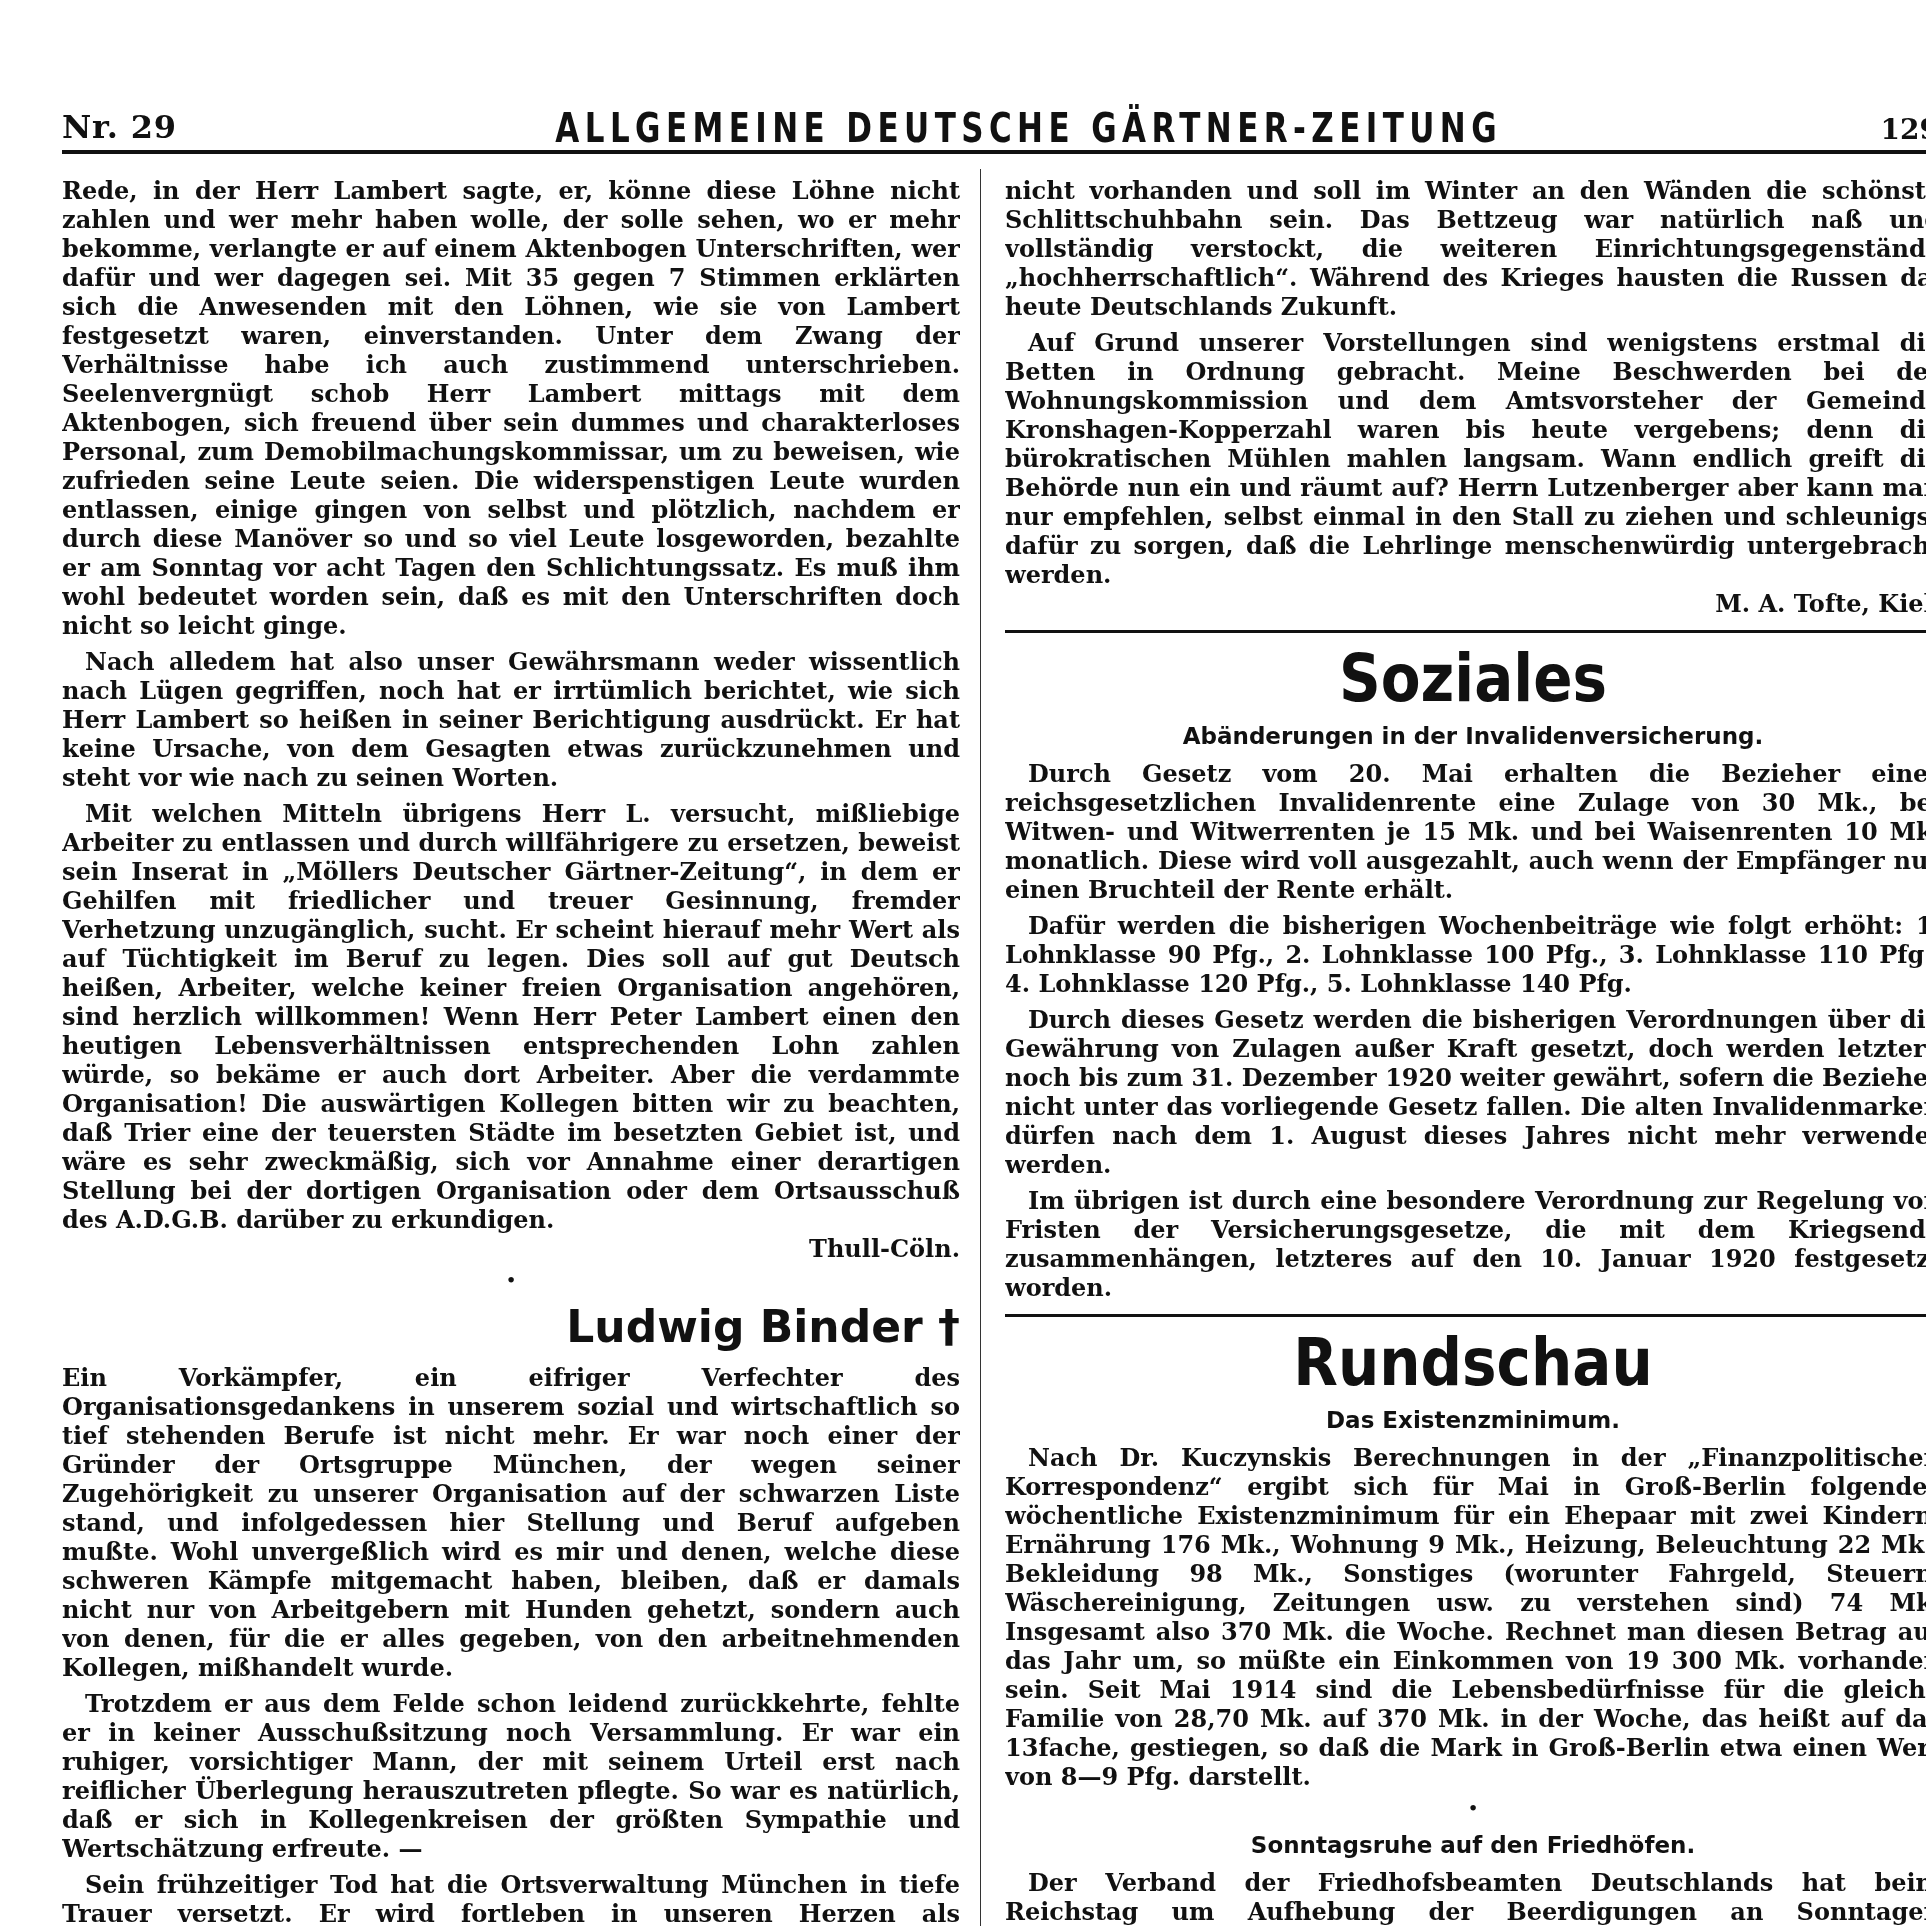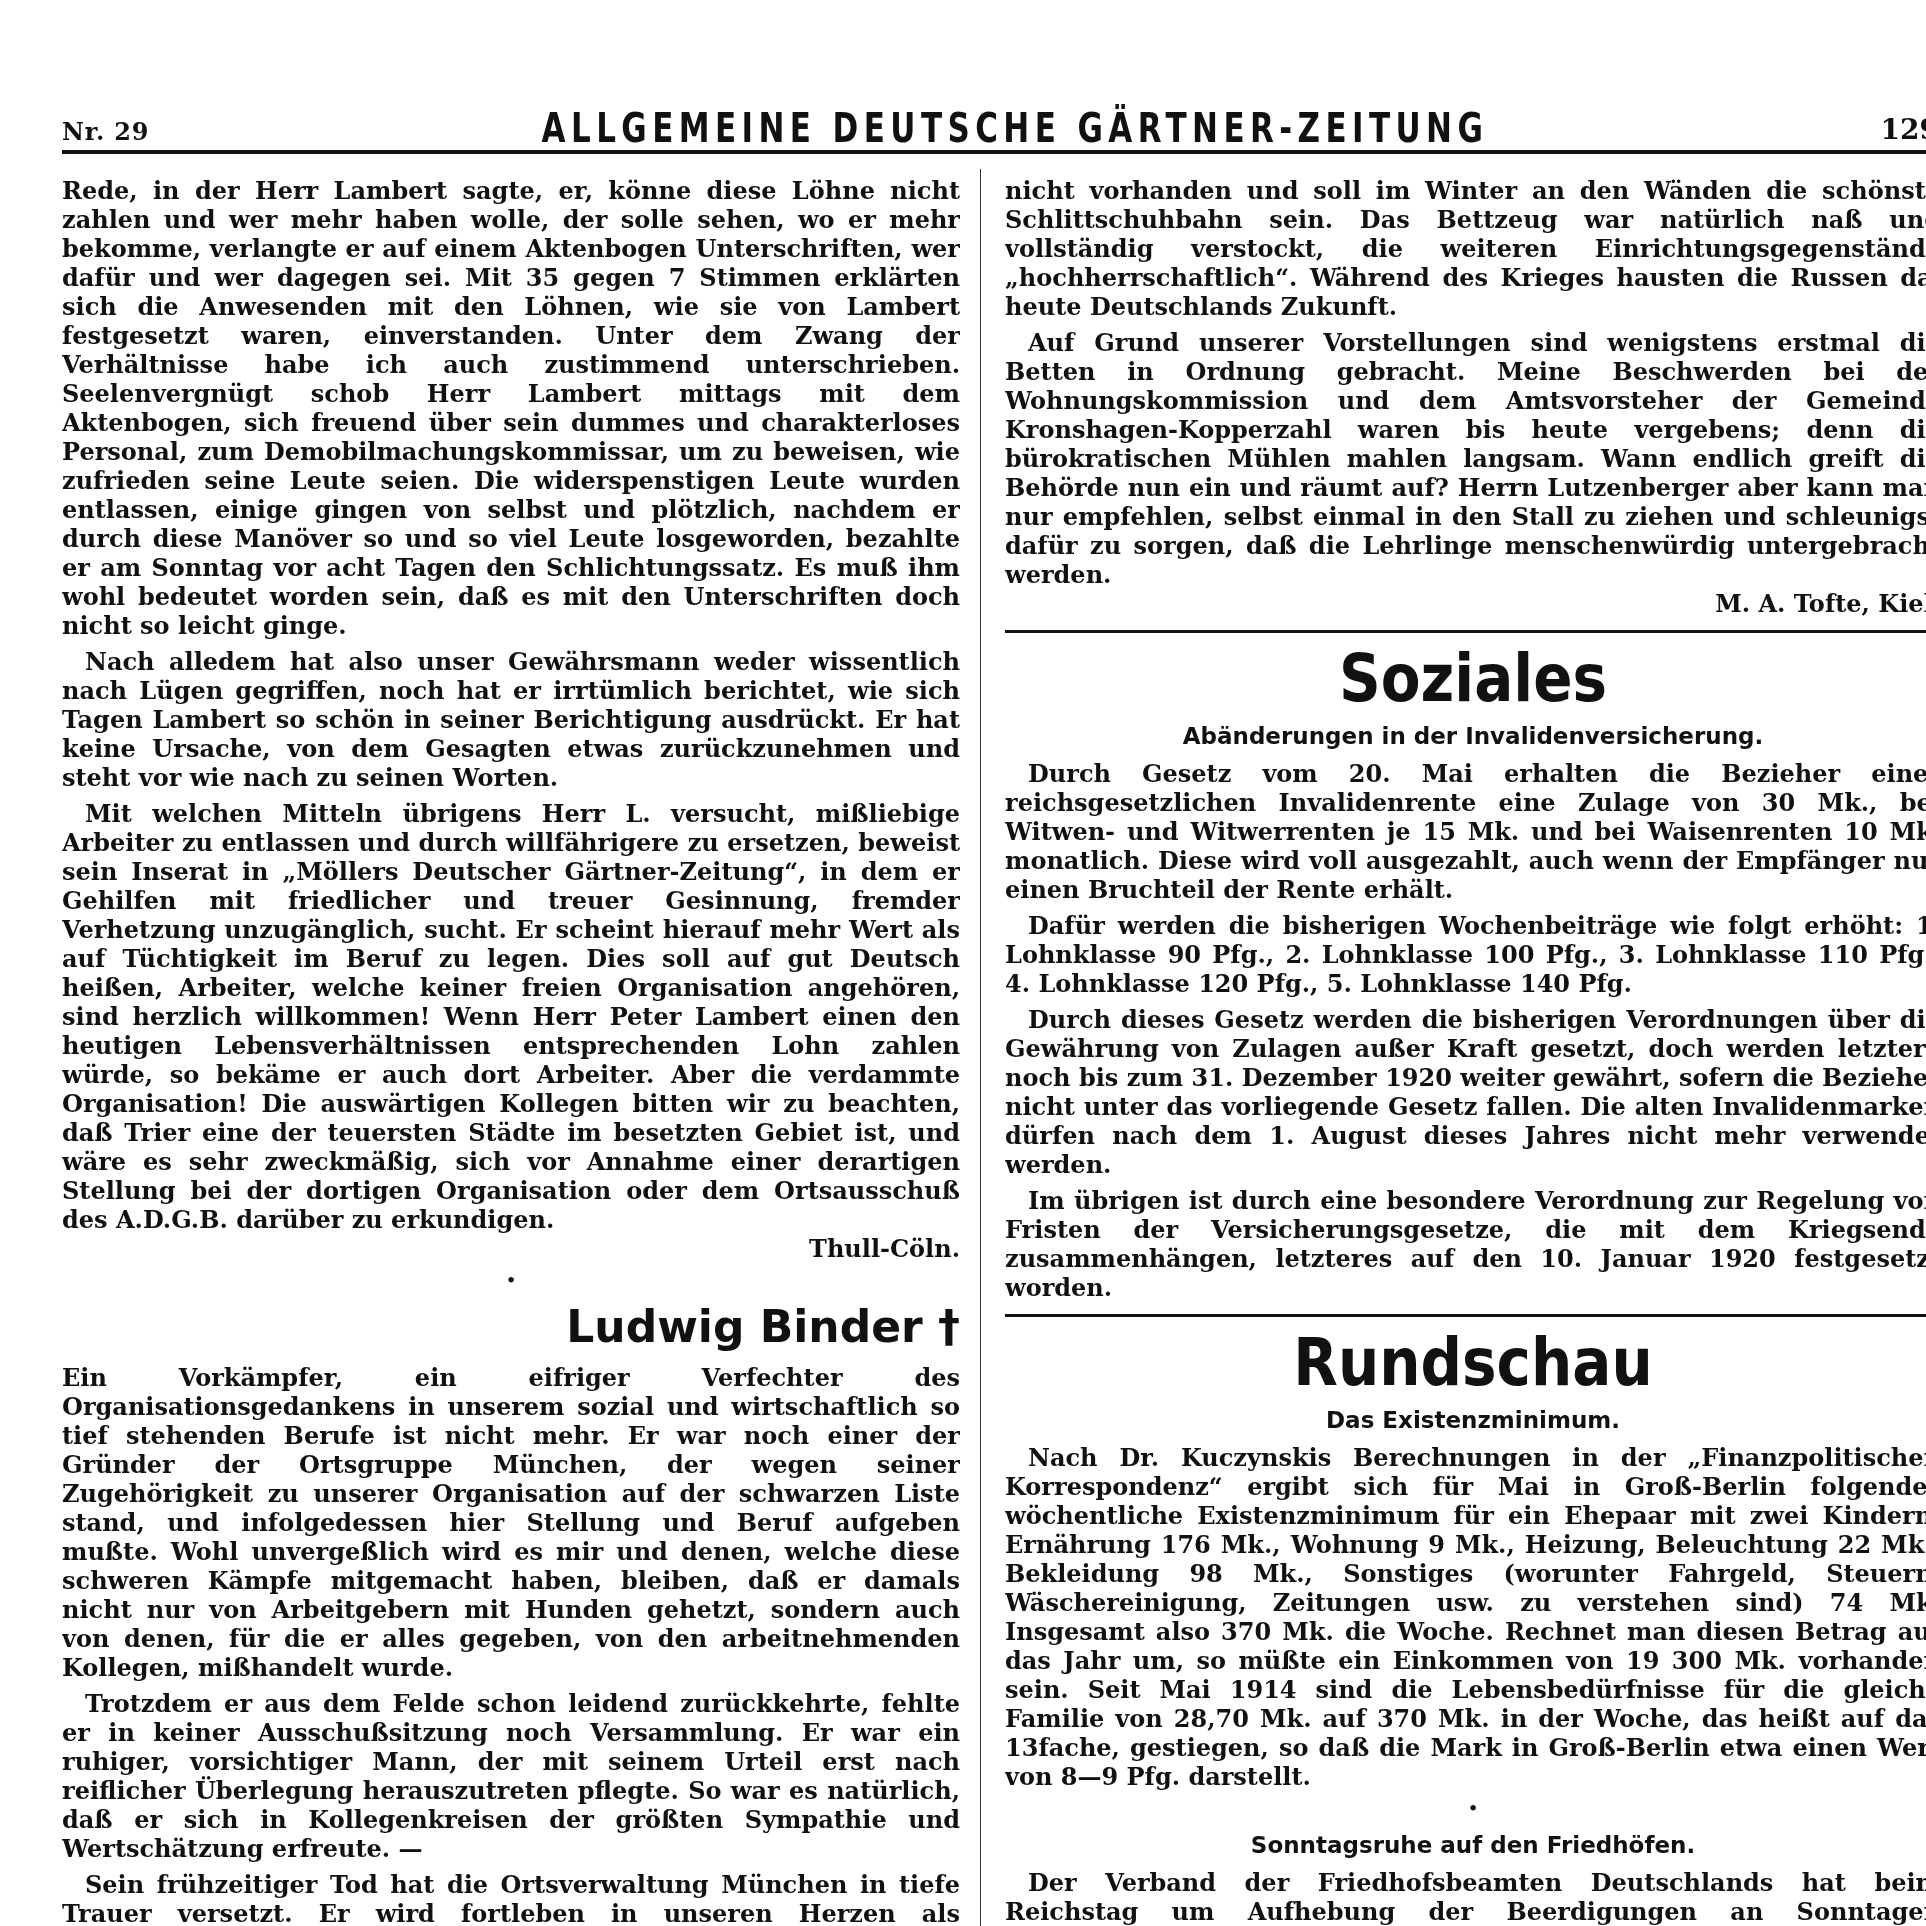--- a/index.html
+++ b/index.html
@@ -5,21 +5,21 @@
   html, body { margin: 0; padding: 0; background: #ffffff; }
   body {
     width: 1993px; height: 2821px; position: relative; overflow: hidden;
     font-family: "DejaVu Serif", serif; color: #111;
   }
   .page { position: absolute; left: 0; top: 0; width: 1993px; height: 2821px; }
   .header {
     position: absolute; left: 62px; right: 54px; top: 104px; height: 42px;
     display: flex; align-items: flex-end; justify-content: space-between;
   }
-  .issue { font-size: 24px; font-weight: bold; letter-spacing: 0.8px; }
+  .issue { font-size: 32px; font-weight: bold; letter-spacing: 0.8px; }
   .masthead { font-size: 31px; font-weight: bold; letter-spacing: 5.4px; font-family: "DejaVu Sans", sans-serif; transform: scaleY(1.3); }
   .pageno { font-size: 28px; font-weight: bold; }
   .header-rule { position: absolute; left: 62px; right: 54px; top: 150px; height: 3.9px; background: #111; }
   .col { position: absolute; top: 169px; bottom: 39px; overflow: hidden; }
   .col-left { left: 62px; width: 898px; }
   .col-right { left: 1005px; width: 936px; }
   .col-divider { position: absolute; left: 980px; top: 169px; bottom: 46px; width: 1.2px; background: #333; }
   p { margin: 7px 0 0 0; font-size: 24px; line-height: 29px; text-align: justify; text-indent: 23px; font-weight: bold; }
   p.noindent { text-indent: 0; }
   .sig { text-align: right; font-size: 24px; line-height: 29px; font-weight: bold; margin: 0; }
@@ -38,21 +38,21 @@
     <span class="issue">Nr. 29</span>
     <span class="masthead">ALLGEMEINE DEUTSCHE GÄRTNER-ZEITUNG</span>
     <span class="pageno">129</span>
   </div>
   <div class="header-rule"></div>
 
   <div class="col-divider"></div>
 
   <div class="col col-left">
     <p class="noindent">Rede, in der Herr Lambert sagte, er, könne diese Löhne nicht zahlen und wer mehr haben wolle, der solle sehen, wo er mehr bekomme, verlangte er auf einem Aktenbogen Unterschriften, wer dafür und wer dagegen sei. Mit 35 gegen 7 Stimmen erklärten sich die Anwesenden mit den Löhnen, wie sie von Lambert festgesetzt waren, einverstanden. Unter dem Zwang der Verhältnisse habe ich auch zustimmend unterschrieben. Seelenvergnügt schob Herr Lambert mittags mit dem Aktenbogen, sich freuend über sein dummes und charakterloses Personal, zum Demobilmachungskommissar, um zu beweisen, wie zufrieden seine Leute seien. Die widerspenstigen Leute wurden entlassen, einige gingen von selbst und plötzlich, nachdem er durch diese Manöver so und so viel Leute losgeworden, bezahlte er am Sonntag vor acht Tagen den Schlichtungssatz. Es muß ihm wohl bedeutet worden sein, daß es mit den Unterschriften doch nicht so leicht ginge.</p>
-    <p>Nach alledem hat also unser Gewährsmann weder wissentlich nach Lügen gegriffen, noch hat er irrtümlich berichtet, wie sich Tagen Lambert so schön in seiner Berichtigung ausdrückt. Er hat keine Ursache, von dem Gesagten etwas zurückzunehmen und steht vor wie nach zu seinen Worten.</p>
+    <p>Nach alledem hat also unser Gewährsmann weder wissentlich nach Lügen gegriffen, noch hat er irrtümlich berichtet, wie sich Herr Lambert so heißen in seiner Berichtigung ausdrückt. Er hat keine Ursache, von dem Gesagten etwas zurückzunehmen und steht vor wie nach zu seinen Worten.</p>
     <p>Mit welchen Mitteln übrigens Herr L. versucht, mißliebige Arbeiter zu entlassen und durch willfährigere zu ersetzen, beweist sein Inserat in „Möllers Deutscher Gärtner-Zeitung“, in dem er Gehilfen mit friedlicher und treuer Gesinnung, fremder Verhetzung unzugänglich, sucht. Er scheint hierauf mehr Wert als auf Tüchtigkeit im Beruf zu legen. Dies soll auf gut Deutsch heißen, Arbeiter, welche keiner freien Organisation angehören, sind herzlich willkommen! Wenn Herr Peter Lambert einen den heutigen Lebensverhältnissen entsprechenden Lohn zahlen würde, so bekäme er auch dort Arbeiter. Aber die verdammte Organisation! Die auswärtigen Kollegen bitten wir zu beachten, daß Trier eine der teuersten Städte im besetzten Gebiet ist, und wäre es sehr zweckmäßig, sich vor Annahme einer derartigen Stellung bei der dortigen Organisation oder dem Ortsausschuß des A.D.G.B. darüber zu erkundigen.</p>
     <div class="sig">Thull-Cöln.</div>
 
     <div class="dot">•</div>
 
     <div class="h-obit">Ludwig Binder †</div>
     <p class="noindent">Ein Vorkämpfer, ein eifriger Verfechter des Organisationsgedankens in unserem sozial und wirtschaftlich so tief stehenden Berufe ist nicht mehr. Er war noch einer der Gründer der Ortsgruppe München, der wegen seiner Zugehörigkeit zu unserer Organisation auf der schwarzen Liste stand, und infolgedessen hier Stellung und Beruf aufgeben mußte. Wohl unvergeßlich wird es mir und denen, welche diese schweren Kämpfe mitgemacht haben, bleiben, daß er damals nicht nur von Arbeitgebern mit Hunden gehetzt, sondern auch von denen, für die er alles gegeben, von den arbeitnehmenden Kollegen, mißhandelt wurde.</p>
     <p>Trotzdem er aus dem Felde schon leidend zurückkehrte, fehlte er in keiner Ausschußsitzung noch Versammlung. Er war ein ruhiger, vorsichtiger Mann, der mit seinem Urteil erst nach reiflicher Überlegung herauszutreten pflegte. So war es natürlich, daß er sich in Kollegenkreisen der größten Sympathie und Wertschätzung erfreute. —</p>
     <p>Sein frühzeitiger Tod hat die Ortsverwaltung München in tiefe Trauer versetzt. Er wird fortleben in unseren Herzen als leuchtendes Vorbild, als Vorkämpfer und treuer Mitarbeiter des Verbandes.</p>
 

